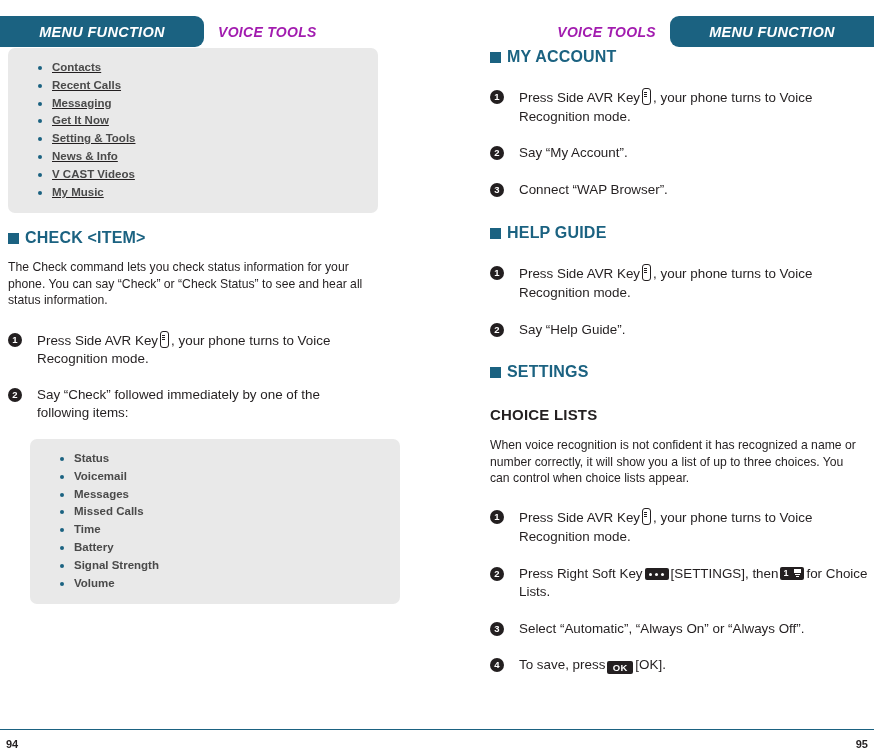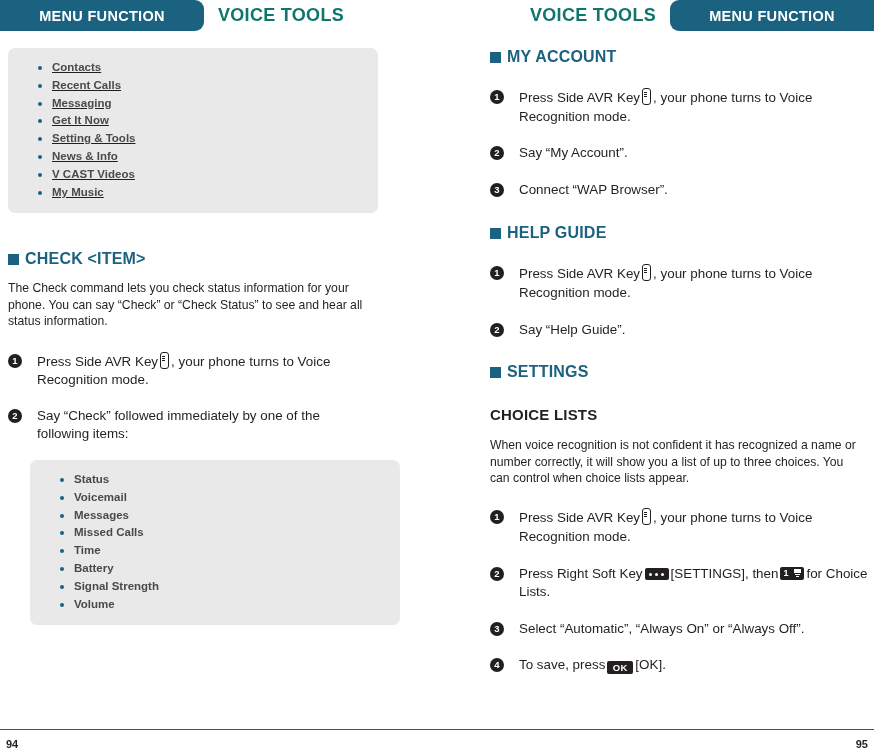--- a/index.html
+++ b/index.html
@@ -12,24 +12,25 @@
     height: 755px;
     position: relative;
     font-family: "Liberation Sans", sans-serif;
     color: #231f20;
     overflow: hidden;
   }
 
   
   .tab-bar {
     position: absolute;
-    top: 0;
+    top: 16px;
     left: 0;
     width: 874px;
     height: 33px;
+    font-style: italic;
   }
   .tab {
     position: absolute;
     top: 0;
     height: 31px;
     background: #1b6281;
     color: #ffffff;
     font-size: 14.5px;
     font-weight: bold;
     letter-spacing: 0.3px;
@@ -50,22 +51,22 @@
     border-radius: 9px 0 0 9px;
     padding-right: 14px;
     box-sizing: border-box;
   }
   .tab-side-label {
     position: absolute;
     top: 0;
     height: 31px;
     display: flex;
     align-items: center;
-    color: #0f766e;
-    font-size: 18px;
+    color: #a21caf;
+    font-size: 14px;
     font-weight: bold;
     letter-spacing: 0.3px;
   }
   .label-left  { left: 218px; }
   .label-right { right: 218px; }
 
   
   .col {
     position: absolute;
     top: 48px;
@@ -287,21 +288,21 @@
       <li>Recent Calls</li>
       <li>Messaging</li>
       <li>Get It Now</li>
       <li>Setting &amp; Tools</li>
       <li>News &amp; Info</li>
       <li>V CAST Videos</li>
       <li>My Music</li>
     </ul>
   </div>
 
-  <div class="sec-head" style="margin-top:37px;">
+  <div class="sec-head" style="margin-top:16px;">
     <span class="sq"></span>
     <span>CHECK &lt;ITEM&gt;</span>
   </div>
 
   <div class="para" style="margin-top:12px; width:360px;">The Check command lets you check status information for your phone. You can say “Check” or “Check Status” to see and hear all status information.</div>
 
   <div class="step" style="margin-top:22px; width:340px;">
     <span class="num">1</span>
     <span>Press Side AVR Key</span><span class="avr-key"></span><span>, your phone turns to Voice Recognition mode.</span>
   </div>

